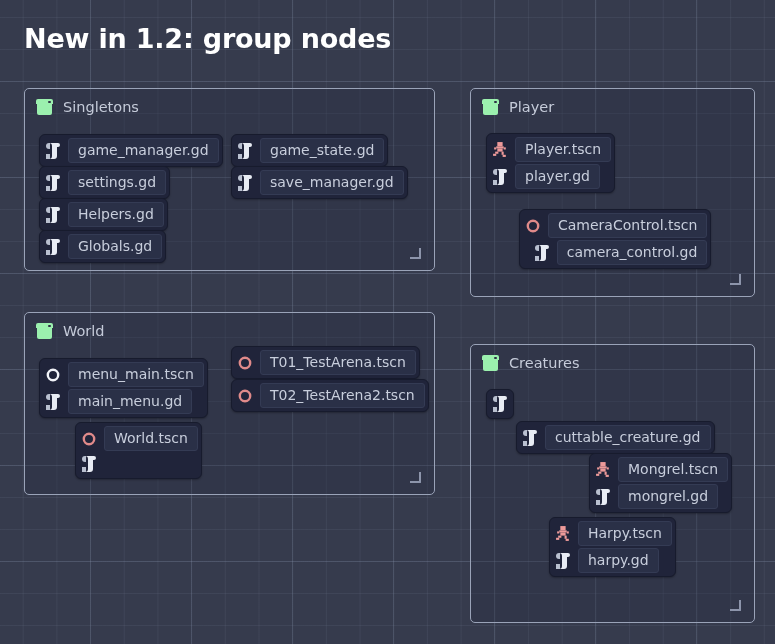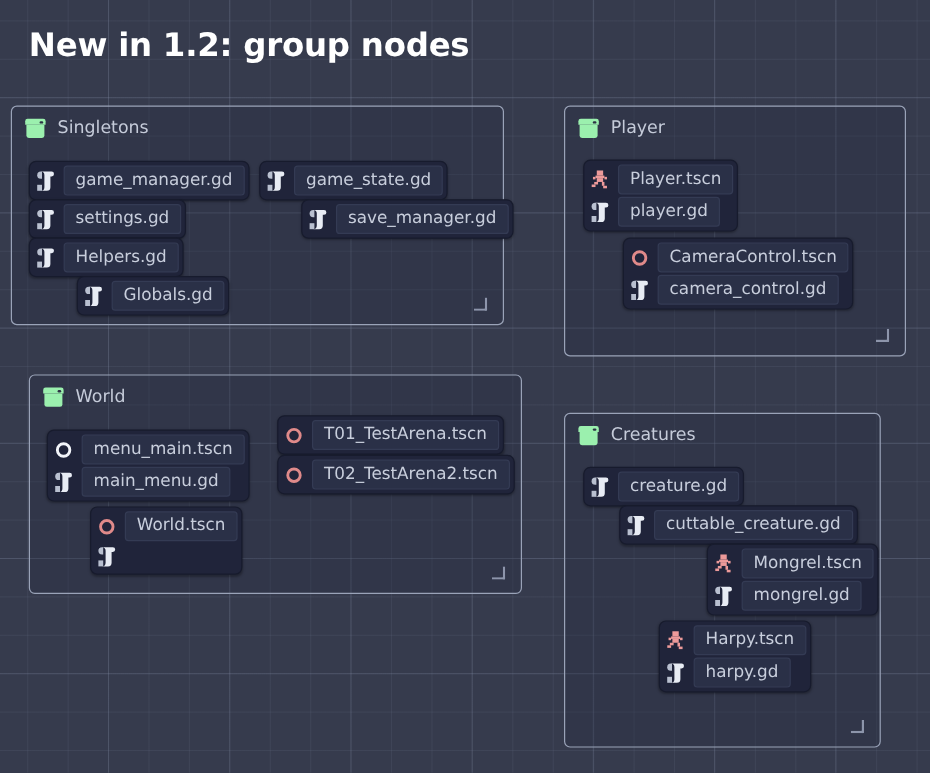--- a/index.html
+++ b/index.html
@@ -156,21 +156,21 @@
 </style>
 </head>
 <body>
 
 <div id="grid-fine"></div>
 
 <div id="canvas">
 
   <div id="page-title">New in 1.2: group nodes</div>
 
-  <div class="group-frame" style="left:9px; top:88px; width:411px; height:183px;">
+  <div class="group-frame" style="left:24px; top:88px; width:411px; height:183px;">
     <div class="group-header">
       <span class="icon-group">
         <span class="lid"></span>
           <span class="dot"></span>
           <span class="body"></span>
       </span>
       <span class="group-title">Singletons</span>
     </div>
 
     <div class="node" style="left:14px; top:45px;">
@@ -205,21 +205,21 @@
           <svg width="16" height="18" viewBox="0 0 16 18">
             <path d="M4 1 h9 a2 2 0 0 1 0 4 h-1 v9 a3 3 0 0 1 -3 3 h-5 a3 3 0 0 0 3 -3 v-10 a3 3 0 0 0 -3 -3 z" fill="#e8ecf4"></path>
             <path d="M4 1 a3 3 0 0 0 -3 3 a3 3 0 0 0 3 3 h1 v-6 z" fill="#b9c0d0"></path>
             <rect x="1" y="12" width="4" height="5" fill="#b9c0d0"></rect>
           </svg>
         </span>
         <span class="node-label">Helpers.gd</span>
       </div>
     </div>
 
-    <div class="node" style="left:14px; top:141px;margin-left:40px;">
+    <div class="node" style="left:14px; top:141px;">
       <div class="node-row">
         <span class="node-icon">
           <svg width="16" height="18" viewBox="0 0 16 18">
             <path d="M4 1 h9 a2 2 0 0 1 0 4 h-1 v9 a3 3 0 0 1 -3 3 h-5 a3 3 0 0 0 3 -3 v-10 a3 3 0 0 0 -3 -3 z" fill="#e8ecf4"></path>
             <path d="M4 1 a3 3 0 0 0 -3 3 a3 3 0 0 0 3 3 h1 v-6 z" fill="#b9c0d0"></path>
             <rect x="1" y="12" width="4" height="5" fill="#b9c0d0"></rect>
           </svg>
         </span>
         <span class="node-label">Globals.gd</span>
       </div>
@@ -231,21 +231,21 @@
           <svg width="16" height="18" viewBox="0 0 16 18">
             <path d="M4 1 h9 a2 2 0 0 1 0 4 h-1 v9 a3 3 0 0 1 -3 3 h-5 a3 3 0 0 0 3 -3 v-10 a3 3 0 0 0 -3 -3 z" fill="#e8ecf4"></path>
             <path d="M4 1 a3 3 0 0 0 -3 3 a3 3 0 0 0 3 3 h1 v-6 z" fill="#b9c0d0"></path>
             <rect x="1" y="12" width="4" height="5" fill="#b9c0d0"></rect>
           </svg>
         </span>
         <span class="node-label">game_state.gd</span>
       </div>
     </div>
 
-    <div class="node" style="left:206px; top:77px;margin-left:35px;">
+    <div class="node" style="left:206px; top:77px;">
       <div class="node-row">
         <span class="node-icon">
           <svg width="16" height="18" viewBox="0 0 16 18">
             <path d="M4 1 h9 a2 2 0 0 1 0 4 h-1 v9 a3 3 0 0 1 -3 3 h-5 a3 3 0 0 0 3 -3 v-10 a3 3 0 0 0 -3 -3 z" fill="#e8ecf4"></path>
             <path d="M4 1 a3 3 0 0 0 -3 3 a3 3 0 0 0 3 3 h1 v-6 z" fill="#b9c0d0"></path>
             <rect x="1" y="12" width="4" height="5" fill="#b9c0d0"></rect>
           </svg>
         </span>
         <span class="node-label">save_manager.gd</span>
       </div>
@@ -288,21 +288,21 @@
           <svg width="16" height="18" viewBox="0 0 16 18">
             <path d="M4 1 h9 a2 2 0 0 1 0 4 h-1 v9 a3 3 0 0 1 -3 3 h-5 a3 3 0 0 0 3 -3 v-10 a3 3 0 0 0 -3 -3 z" fill="#e8ecf4"></path>
             <path d="M4 1 a3 3 0 0 0 -3 3 a3 3 0 0 0 3 3 h1 v-6 z" fill="#b9c0d0"></path>
             <rect x="1" y="12" width="4" height="5" fill="#b9c0d0"></rect>
           </svg>
         </span>
         <span class="node-label">player.gd</span>
       </div>
     </div>
 
-    <div class="node" style="left:48px; top:109px;">
+    <div class="node" style="left:48px; top:120px;align-items:flex-end;">
       <div class="node-row">
         <span class="node-icon">
           <svg width="16" height="16" viewBox="0 0 16 16">
             <circle cx="8" cy="8" r="5.2" fill="none" stroke="#e08a8a" stroke-width="2.4"></circle>
           </svg>
         </span>
         <span class="node-label">CameraControl.tscn</span>
       </div>
       <div class="node-row">
         <span class="node-icon">
@@ -388,40 +388,39 @@
             <circle cx="8" cy="8" r="5.2" fill="none" stroke="#e08a8a" stroke-width="2.4"></circle>
           </svg>
         </span>
         <span class="node-label">T02_TestArena2.tscn</span>
       </div>
     </div>
 
     <div class="resize-handle"></div>
   </div>
 
-  <div class="group-frame" style="left:470px; top:344px; width:264px; height:279px;">
+  <div class="group-frame" style="left:470px; top:344px; width:285px; height:279px;">
     <div class="group-header">
       <span class="icon-group">
         <span class="lid"></span>
           <span class="dot"></span>
           <span class="body"></span>
       </span>
       <span class="group-title">Creatures</span>
     </div>
 
     <div class="node" style="left:15px; top:44px;">
       <div class="node-row">
         <span class="node-icon">
           <svg width="16" height="18" viewBox="0 0 16 18">
             <path d="M4 1 h9 a2 2 0 0 1 0 4 h-1 v9 a3 3 0 0 1 -3 3 h-5 a3 3 0 0 0 3 -3 v-10 a3 3 0 0 0 -3 -3 z" fill="#e8ecf4"></path>
             <path d="M4 1 a3 3 0 0 0 -3 3 a3 3 0 0 0 3 3 h1 v-6 z" fill="#b9c0d0"></path>
             <rect x="1" y="12" width="4" height="5" fill="#b9c0d0"></rect>
           </svg>
         </span>
-        <span class="node-label">creature.gd</span>
       </div>
     </div>
 
     <div class="node" style="left:45px; top:76px;justify-content:center;">
       <div class="node-row">
         <span class="node-icon">
           <svg width="16" height="18" viewBox="0 0 16 18">
             <path d="M4 1 h9 a2 2 0 0 1 0 4 h-1 v9 a3 3 0 0 1 -3 3 h-5 a3 3 0 0 0 3 -3 v-10 a3 3 0 0 0 -3 -3 z" fill="#e8ecf4"></path>
             <path d="M4 1 a3 3 0 0 0 -3 3 a3 3 0 0 0 3 3 h1 v-6 z" fill="#b9c0d0"></path>
             <rect x="1" y="12" width="4" height="5" fill="#b9c0d0"></rect>

